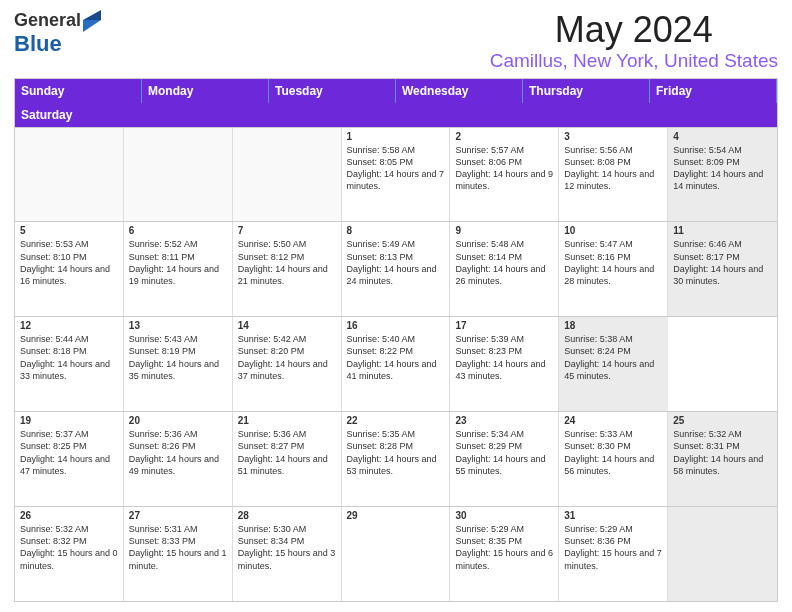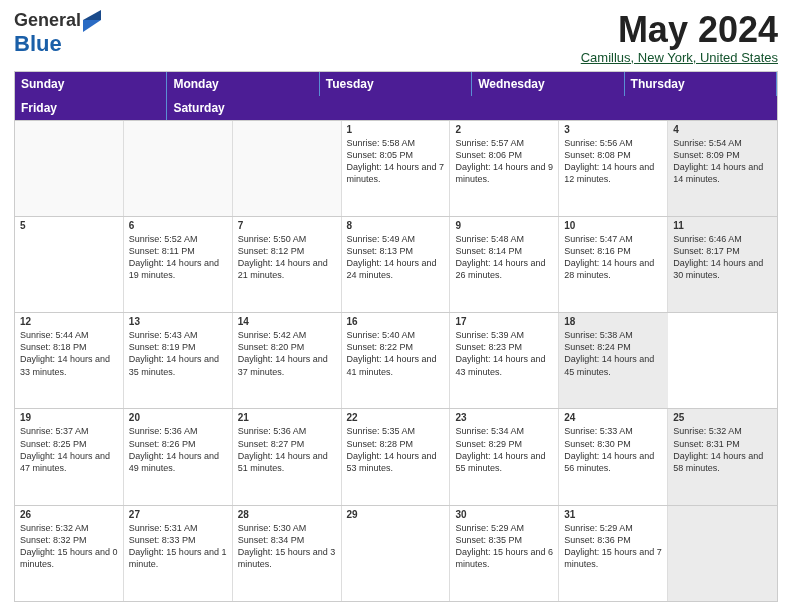--- a/index.html
+++ b/index.html
@@ -45,39 +45,39 @@
     .logo-icon {
       width: 18px;
       height: 22px;
       margin-left: 2px;
     }
     .title-section {
       text-align: right;
     }
     .month-title {
       font-size: 36px;
-      font-weight: bold;
+      font-weight: normal;
       color: #222;
       line-height: 1.1;
+      text-align: center;
     }
     .location {
-      font-size: 13px;
-      color: #14532d;
-      text-decoration: underline;
+      font-size: 19px;
+      color: #8b5cf6;
     }
     .calendar {
       flex: 1;
       display: flex;
       flex-direction: column;
       border: 1px solid #ccc;
     }
     .cal-header {
       display: grid;
-      grid-template-columns: repeat(5, 1fr);
-      background: #4c1d95;
+      grid-template-columns: repeat(6, 1fr);
+      background: #6d28d9;
     }
     .cal-header-cell {
       color: #fff;
       font-size: 12px;
       font-weight: bold;
       padding: 5px 6px;
       border-right: 1px solid #5a8fd4;
       text-align: left;
     }
     .cal-header-cell:last-child { border-right: none; }
@@ -179,20 +179,24 @@
             <span class="day-num">4</span>
             <div class="cell-text">Sunrise: 5:54 AM
 Sunset: 8:09 PM
 Daylight: 14 hours
 and 14 minutes.</div>
           </div>
         </div>
         <div class="cal-row">
           <div class="cal-cell">
             <span class="day-num">5</span>
+            <div class="cell-text">Sunrise: 5:53 AM
+Sunset: 8:10 PM
+Daylight: 14 hours
+and 16 minutes.</div>
           </div>
           <div class="cal-cell">
             <span class="day-num">6</span>
             <div class="cell-text">Sunrise: 5:52 AM
 Sunset: 8:11 PM
 Daylight: 14 hours
 and 19 minutes.</div>
           </div>
           <div class="cal-cell">
             <span class="day-num">7</span>

